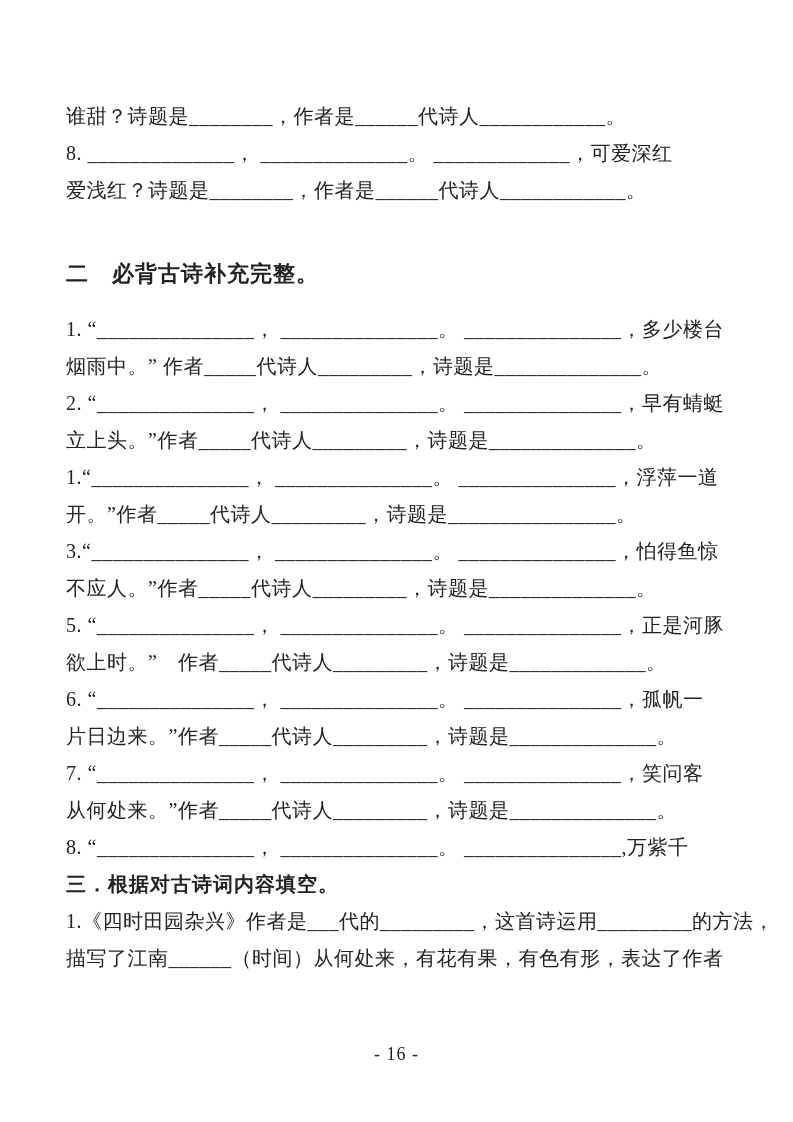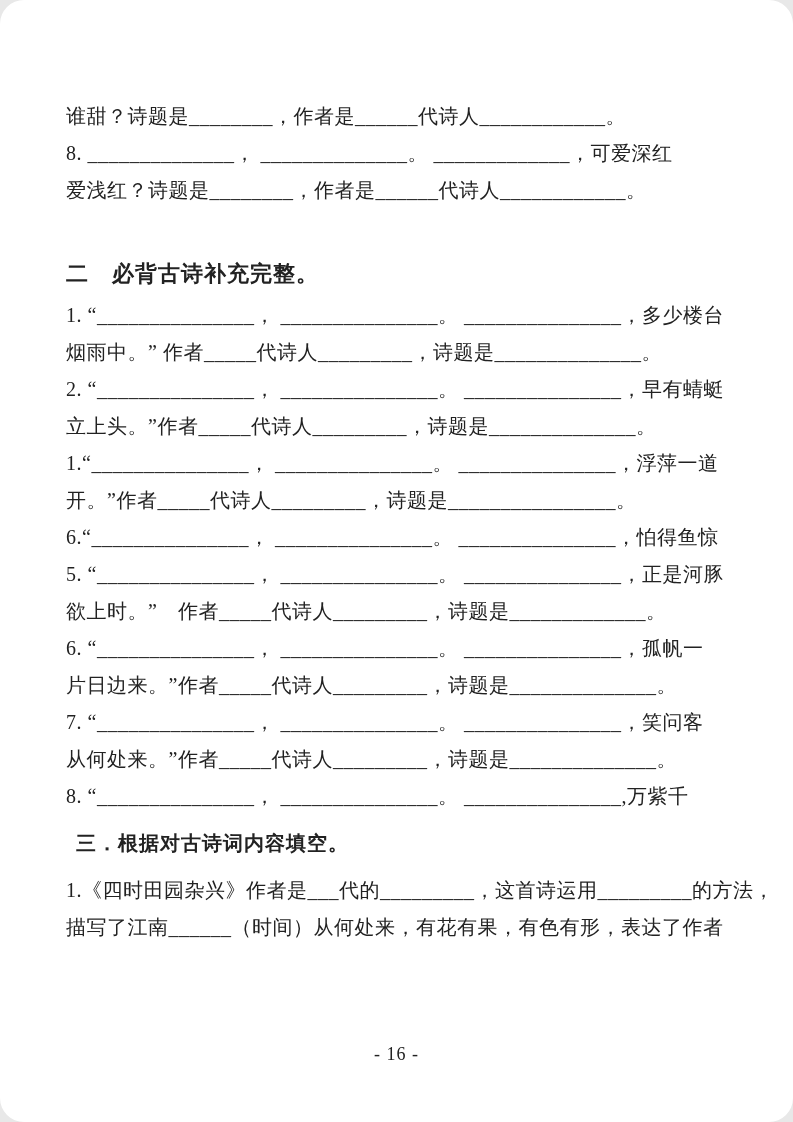--- a/index.html
+++ b/index.html
@@ -5,44 +5,43 @@
   html, body { margin: 0; padding: 0; background: #e8e8e8; }
   .page {
     position: relative;
     width: 793px;
     height: 1122px;
     margin: 0 auto;
     background: #ffffff;
     font-family: "Liberation Serif", "DejaVu Serif", serif;
     color: #222222;
     overflow: hidden;
-    border-radius: 24px;
   }
   .content {
     position: absolute;
     left: 66px;
     right: 48px;
     top: 98px;
   }
   .line {
     font-size: 20px;
     line-height: 37px;
     letter-spacing: 0.5px;
     white-space: pre;
   }
   .heading-2 {
-    margin: 50px 0 8px 0;
+    margin: 50px 0 22px 0;
     font-size: 22px;
     font-weight: bold;
     line-height: 30px;
     letter-spacing: 1px;
     white-space: pre;
   }
   .heading-3 {
-    margin: 10px;
+    margin: 0;
     font-size: 20px;
     font-weight: bold;
     line-height: 37px;
     letter-spacing: 1px;
     white-space: pre;
   }
   .footer {
     position: absolute;
     top: 1044px;
     left: 0;
@@ -63,21 +62,22 @@
     <div class="line">爱浅红？诗题是________，作者是______代诗人____________。</div>
 
     <div class="heading-2">二　必背古诗补充完整。</div>
 
     <div class="line">1. “_______________， _______________。 _______________，多少楼台</div>
     <div class="line">烟雨中。” 作者_____代诗人_________，诗题是______________。</div>
     <div class="line">2. “_______________， _______________。 _______________，早有蜻蜓</div>
     <div class="line">立上头。”作者_____代诗人_________，诗题是______________。</div>
     <div class="line">1.“_______________， _______________。 _______________，浮萍一道</div>
     <div class="line">开。”作者_____代诗人_________，诗题是________________。</div>
-    <div class="line">6.“_______________， _______________。 _______________，怕得鱼惊</div>
+    <div class="line">3.“_______________， _______________。 _______________，怕得鱼惊</div>
+    <div class="line">不应人。”作者_____代诗人_________，诗题是______________。</div>
     <div class="line">5. “_______________， _______________。 _______________，正是河豚</div>
     <div class="line">欲上时。”　作者_____代诗人_________，诗题是_____________。</div>
     <div class="line">6. “_______________， _______________。 _______________，孤帆一</div>
     <div class="line">片日边来。”作者_____代诗人_________，诗题是______________。</div>
     <div class="line">7. “_______________， _______________。 _______________，笑问客</div>
     <div class="line">从何处来。”作者_____代诗人_________，诗题是______________。</div>
     <div class="line">8. “_______________， _______________。 _______________,万紫千</div>
 
     <div class="heading-3">三．根据对古诗词内容填空。</div>
 

